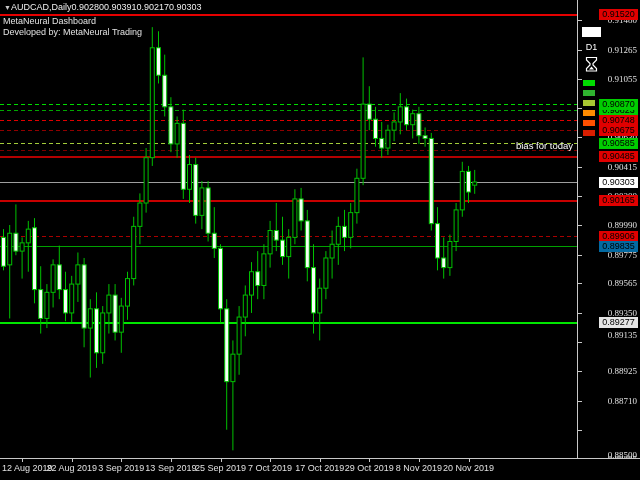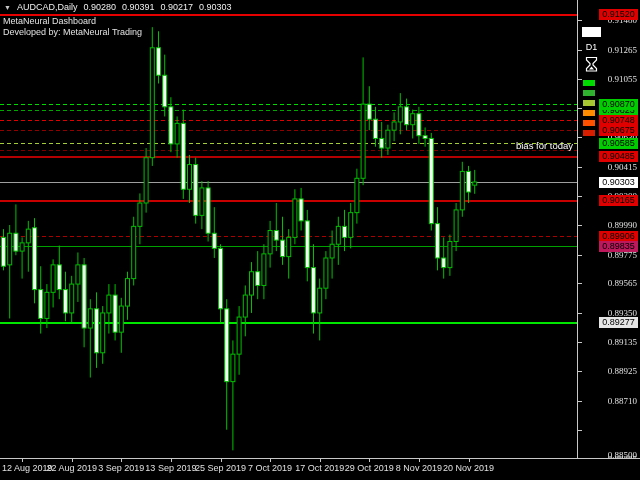--- a/index.html
+++ b/index.html
@@ -1,20 +1,20 @@
 <!DOCTYPE html>
 <html><head>
 <meta charset="utf-8">
 <style>
   html,body{margin:0;padding:0;background:#000;}
   .window{position:relative;width:640px;height:480px;background:#000;overflow:hidden;
           font-family:"Liberation Sans",sans-serif;-webkit-font-smoothing:none;}
   
   .titlebar{position:absolute;top:0;left:0;height:14px;width:577px;z-index:8;
-            display:flex;align-items:center;gap:6px;padding-left:4px;
+            display:flex;align-items:center;padding-left:4px;
             font-size:9px;color:#EFEFEF;white-space:nowrap;}
   .collapse{font-size:7px;color:#C8C8C8;}
   .watermark{position:absolute;left:3px;top:16px;z-index:6;font-size:9px;line-height:11px;color:#E2E2E2;}
   
   #plot{position:absolute;left:0;top:0;width:577px;height:458px;overflow:hidden;background:#000;}
   .lvl{position:absolute;left:0;width:577px;z-index:1;}
   #candles{position:absolute;left:0;top:0;z-index:2;}
   .annotation{position:absolute;right:4px;top:138px;z-index:5;text-align:right;
               font-size:9.5px;line-height:16px;color:#FFFFFF;}
   
@@ -240,21 +240,21 @@
   <div class="plabel" style="top: 9px; background: rgb(224, 0, 0); z-index: 4;">0.91520</div>
       <div class="plabel" style="top: 105px; background: rgb(0, 204, 0); z-index: 3;">0.90823</div>
       <div class="plabel" style="top: 99px; background: rgb(0, 204, 0); z-index: 4;">0.90870</div>
       <div class="plabel" style="top: 115px; background: rgb(224, 0, 0); z-index: 4;">0.90748</div>
       <div class="plabel" style="top: 125px; background: rgb(224, 0, 0); z-index: 4;">0.90675</div>
       <div class="plabel" style="top: 138px; background: rgb(0, 204, 0); z-index: 4;">0.90585</div>
       <div class="plabel" style="top: 151px; background: rgb(224, 0, 0); z-index: 4;">0.90485</div>
       <div class="plabel" style="top: 177px; background: rgb(255, 255, 255); z-index: 4;">0.90303</div>
       <div class="plabel" style="top: 195px; background: rgb(224, 0, 0); z-index: 4;">0.90165</div>
       <div class="plabel" style="top: 231px; background: rgb(224, 0, 0); z-index: 4;">0.89906</div>
-      <div class="plabel" style="top: 241px; background: #be185d; z-index: 4;">0.89835</div>
+      <div class="plabel" style="top: 241px; background: #0369a1; z-index: 4;">0.89835</div>
       <div class="plabel" style="top: 317px; background: #e5e5e5; z-index: 4;">0.89277</div>
       <div class="tmark" style="top: 20px;"></div>
       <div class="ttext" style="top: 15px;">0.91480</div>
       <div class="tmark" style="top: 50px;"></div>
       <div class="ttext" style="top: 45px;">0.91265</div>
       <div class="tmark" style="top: 79px;"></div>
       <div class="ttext" style="top: 74px;">0.91055</div>
       <div class="tmark" style="top: 108px;"></div>
       <div class="ttext" style="top: 103px;">0.90840</div>
       <div class="tmark" style="top: 137px;"></div>
@@ -265,21 +265,21 @@
       <div class="ttext" style="top: 191px;">0.90200</div>
       <div class="tmark" style="top: 225px;"></div>
       <div class="ttext" style="top: 220px;">0.89990</div>
       <div class="tmark" style="top: 255px;"></div>
       <div class="ttext" style="top: 250px;">0.89775</div>
       <div class="tmark" style="top: 283px;"></div>
       <div class="ttext" style="top: 278px;">0.89565</div>
       <div class="tmark" style="top: 313px;"></div>
       <div class="ttext" style="top: 308px;">0.89350</div>
       <div class="tmark" style="top: 342px;"></div>
-      <div class="ttext" style="top: 337px;">0.89135</div>
+      <div class="ttext" style="top: 330px;">0.89135</div>
       <div class="tmark" style="top: 371px;"></div>
       <div class="ttext" style="top: 366px;">0.88925</div>
       <div class="tmark" style="top: 401px;"></div>
       <div class="ttext" style="top: 396px;">0.88710</div>
       <div class="tmark" style="top: 430px;"></div>
       <div class="ttext" style="top: 425px; margin-top: 25px;">0.88500</div>
       <div class="tmark" style="top: 459px;"></div>
       <div class="ttext" style="top: 454px;">0.88285</div>
       <div class="sq" style="top: 80px; background: rgb(0, 220, 0);"></div>
       <div class="sq" style="top: 90px; background: rgb(47, 179, 47);"></div>

